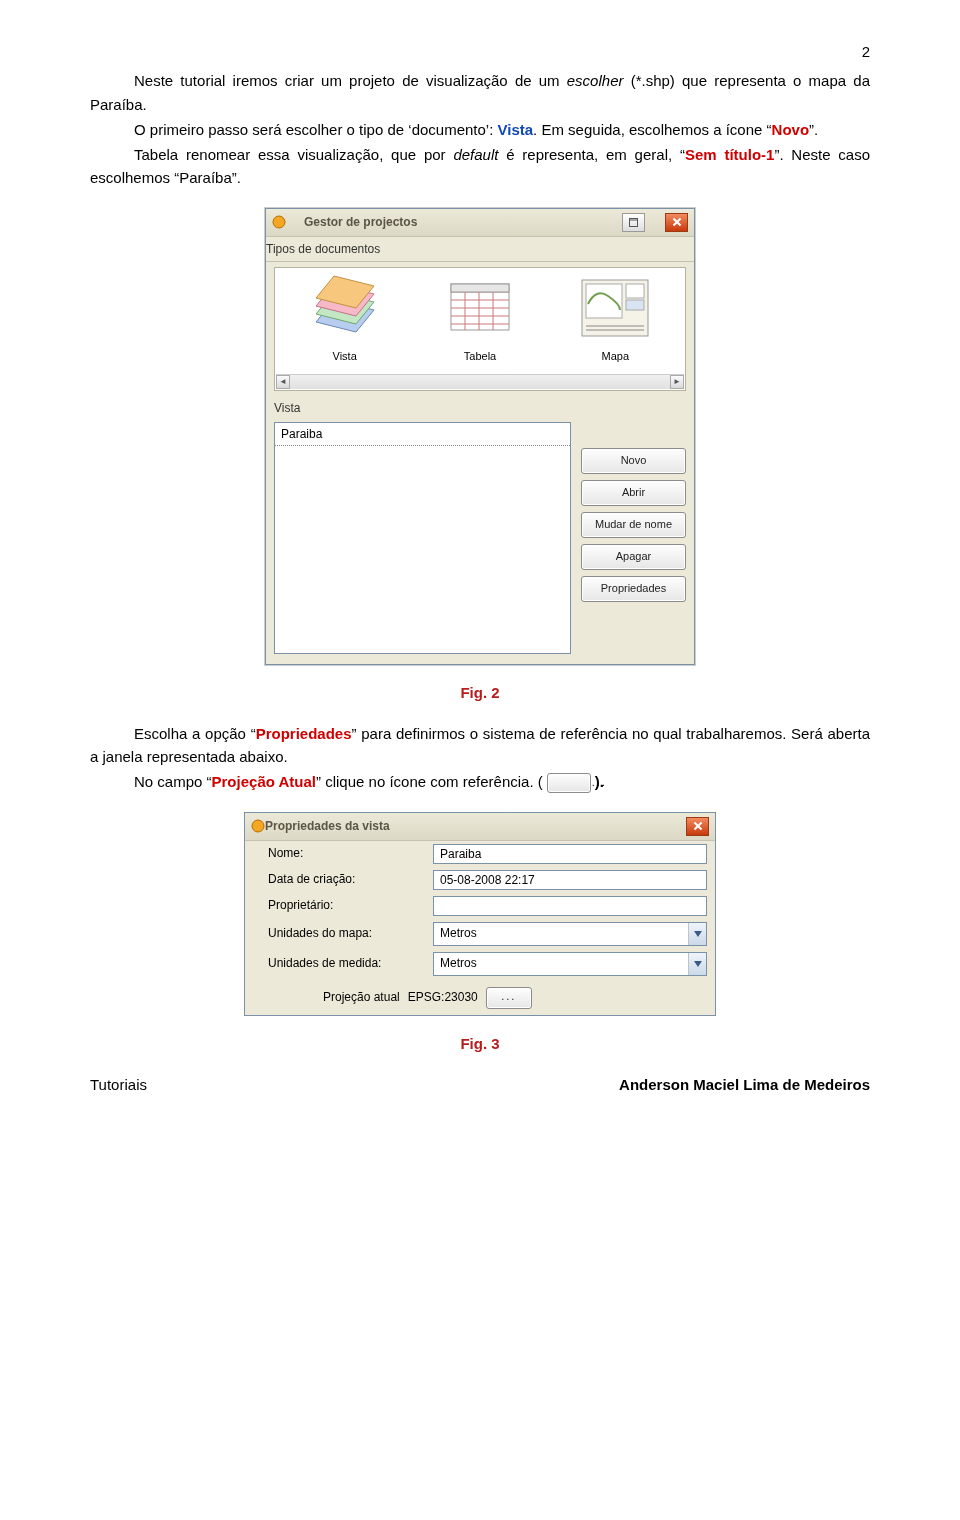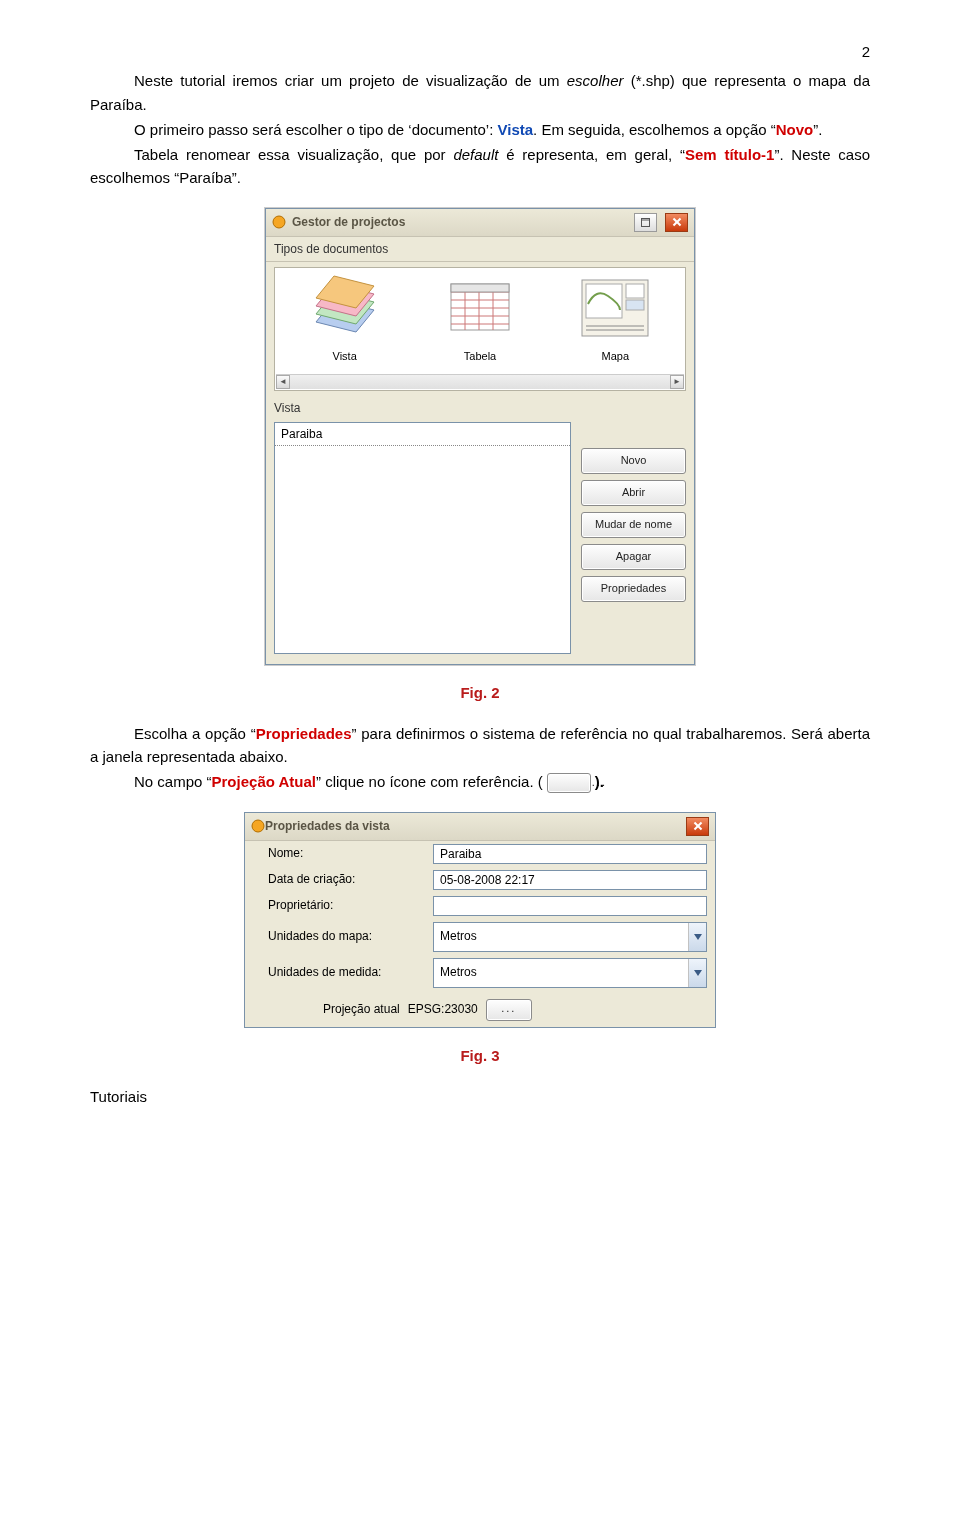--- a/index.html
+++ b/index.html
@@ -34,21 +34,21 @@
     font-size: 12px;
     font-family: Tahoma, Arial, sans-serif;
     box-shadow: 0 0 0 1px #ccc;
   }
   .gp-title {
     background: linear-gradient(#ece9d8,#dcd8c6);
     border-bottom: 1px solid #c6c2b2;
     padding: 4px 6px;
     display: flex;
     align-items: center;
-    gap: 6px;
+    gap: 18px;
   }
   .gp-title svg { flex-shrink: 0; }
   .gp-title-text { font-weight: bold; color: #5a5545; }
   .gp-title-spacer { flex: 1; }
   .win-btn {
     width: 21px; height: 17px;
     border: 1px solid #9a9a9a;
     background: linear-gradient(#fff,#ddd);
     display: inline-flex; align-items: center; justify-content: center;
     margin-left: 2px; font-size: 10px; color:#555;
@@ -59,21 +59,21 @@
     border: 1px solid #9a3b14;
     display:inline-flex; align-items:center; justify-content:center;
     color:#fff; margin-left:2px; position:relative;
   }
   .close-btn::before, .close-btn::after {
     content:''; position:absolute; width:10px; height:2px; background:#fff;
   }
   .close-btn::before { transform: rotate(45deg); }
   .close-btn::after  { transform: rotate(-45deg); }
 
-  .gp-section-label { border-bottom: 1px solid #c6c2b2; padding: 3px 8px; color:#333; }
+  .gp-section-label { border-bottom: 1px solid #c6c2b2; padding: 3px 0; color:#333; }
   .gp-doc-types {
     background: #fff;
     border: 1px solid #b5b2a2;
     margin: 5px 8px;
     height: 110px;
     display: flex;
     gap: 8px;
     padding: 6px;
     overflow: hidden;
     position: relative;
@@ -134,21 +134,21 @@
   }
   .pv-title-text { font-weight:bold; color:#5a5545; }
   .pv-row { display:flex; align-items:center; padding: 3px 8px; margin-left: 15px; }
   .pv-label { width: 165px; color:#000; }
   .pv-input {
     flex:1; height:20px; border:1px solid #7a92a9; background:#fff;
     padding: 0 6px; font-family:inherit; font-size:12px; color:#000;
     box-sizing:border-box;
   }
   .pv-select {
-    flex:1; height:30px; border:1px solid #7a92a9; background:#fff;
+    flex:1; height:24px; border:1px solid #7a92a9; background:#fff;
     display:flex; align-items:center; justify-content:space-between;
     padding-left:6px; box-sizing:border-box;
   }
   .pv-select-arrow {
     width:17px; height:100%; border-left:1px solid #c2c2c2;
     background:linear-gradient(#eef4fb,#cbd9ea);
     display:flex; align-items:center; justify-content:center;
   }
   .pv-proj-row { display:flex; align-items:center; padding: 8px 8px 0 8px; gap:8px;}
   .pv-proj-label { margin-left:70px; }
@@ -163,21 +163,21 @@
 </head>
 <body>
 
 <div class="page-number">2</div>
 
 <p class="body indent">
   <span>Neste tutorial iremos criar um projeto de visualização de um </span><span class="italic">escolher</span><span> (*.shp) que representa o mapa da Paraíba.</span>
 </p>
 
 <p class="body indent">
-  <span>O primeiro passo será escolher o tipo de ‘documento’: </span><span class="blue-bold">Vista</span><span>. Em seguida, escolhemos a opção “</span><span class="red-bold">Novo</span><span>”.</span>
+  <span>O primeiro passo será escolher o tipo de ‘documento’: </span><span class="blue-bold">Vista</span><span>. Em seguida, escolhemos a ícone “</span><span class="red-bold">Novo</span><span>”.</span>
 </p>
 
 <p class="body indent">
   <span>Tabela renomear essa visualização, que por </span><span class="italic">default</span><span> é representa, em geral, “</span><span class="red-bold">Sem título-1</span><span>”. Neste caso escolhemos “Paraíba”.</span>
 </p>
 
 <div class="fig-wrap">
   <div class="gp-window">
     <div class="gp-title">
       <svg width="14" height="14">
@@ -316,13 +316,14 @@
       <span>EPSG:23030</span>
       <span class="pv-proj-btn">...</span>
     </div>
   </div>
 </div>
 
 <div class="fig-caption">Fig. 3</div>
 
 <div class="footer">
   <span>Tutoriais</span>
+  <span class="bold">Anderson Maciel Lima de Medeiros</span>
 </div>
 
 </body></html>

